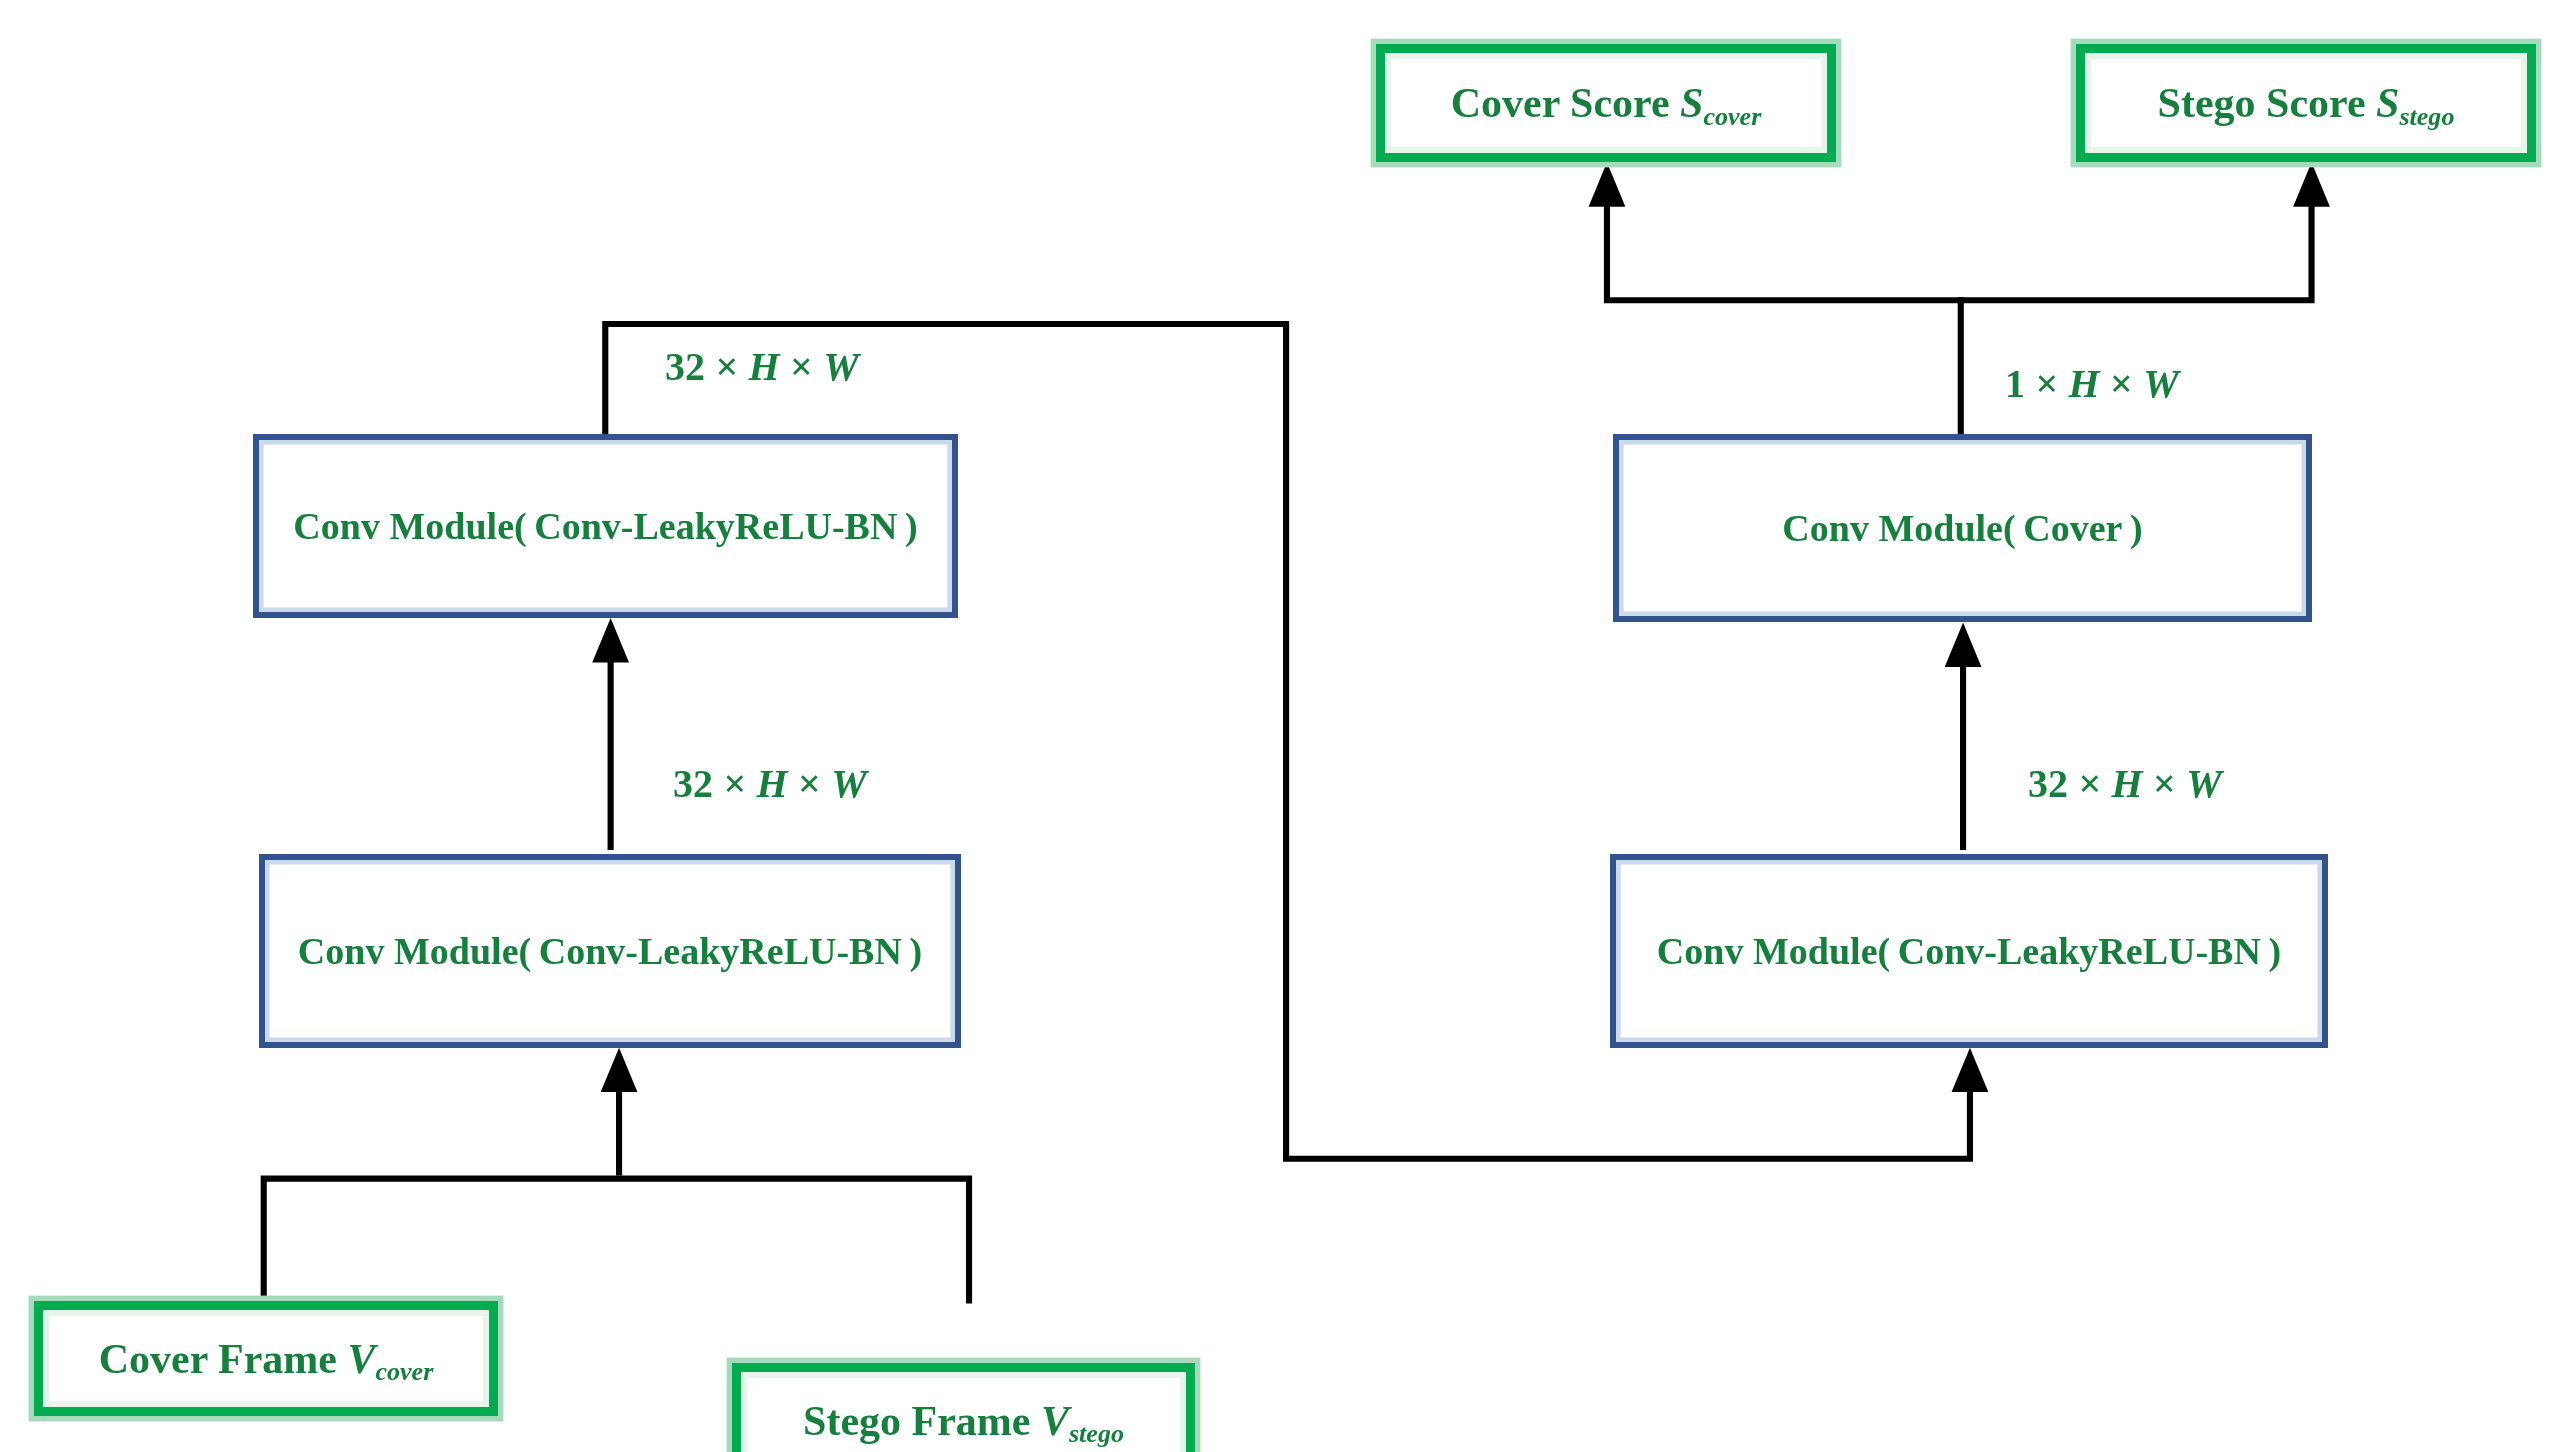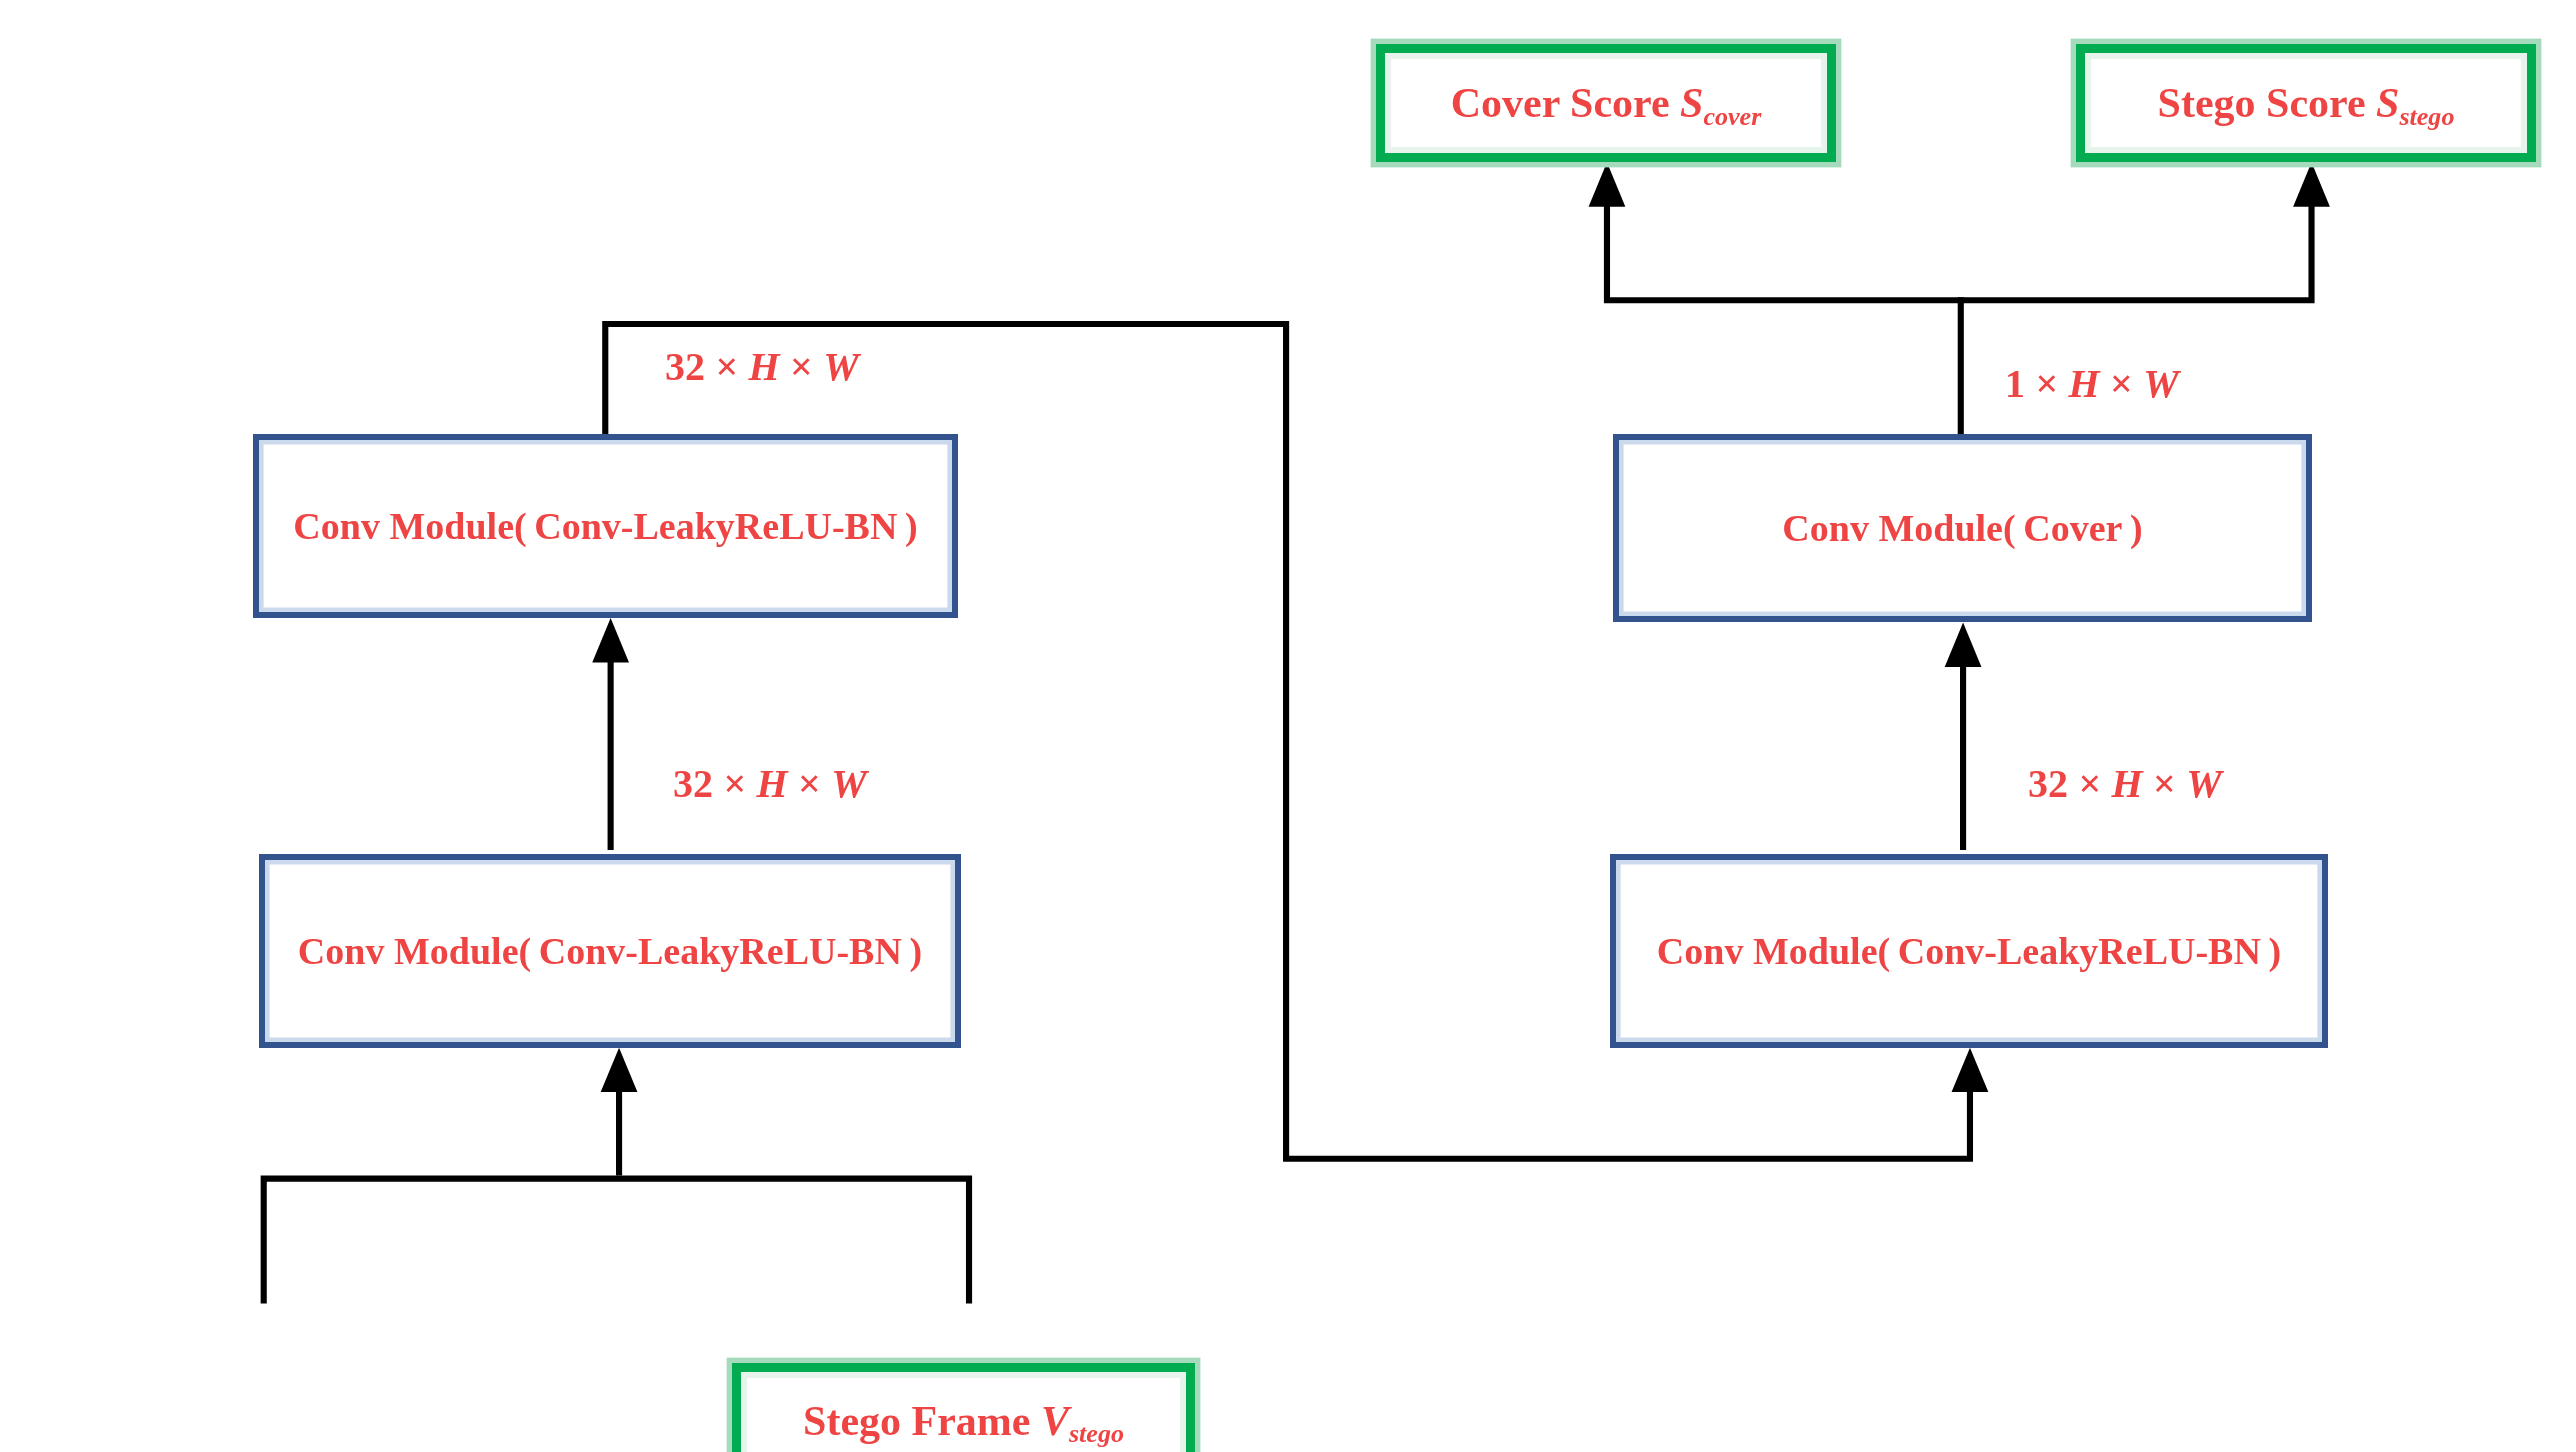--- a/index.html
+++ b/index.html
@@ -1,18 +1,18 @@
 <!DOCTYPE html>
 <html style="font-size:12.3px"><head>
 <meta charset="utf-8">
 <style>
   html, body { margin:0; padding:0; background:#ffffff; }
   .stage {
     position:relative; width:2576px; height:1452px; background:#ffffff;
-    font-family:"Liberation Serif","DejaVu Serif",serif; color:#ef4444;
+    font-family:"Liberation Serif","DejaVu Serif",serif; color:#15803d;
     overflow:hidden;
   }
   .wires { position:absolute; left:0; top:0; width:2576px; height:1452px; }
   .box {
     position:absolute; box-sizing:border-box; background:#ffffff;
     display:flex; align-items:center; justify-content:center;
     font-weight:bold; text-align:center; white-space:nowrap;
   }
   .green {
     border:9.2px solid #00AC4F;
@@ -80,20 +80,23 @@
   </div>
   <div class="box blue" style="left:259px; top:854px; width:702px; height:194px;">
     <div>Conv Module</div>
     <div><span class="po">(</span><span>Conv-LeakyReLU-BN</span><span class="pc">)</span></div>
   </div>
   <div class="box blue" style="left:1610px; top:854px; width:718px; height:194px;">
     <div>Conv Module</div>
     <div><span class="po">(</span><span>Conv-LeakyReLU-BN</span><span class="pc">)</span></div>
   </div>
 
+  <div class="box green" style="left:34px; top:1301px; width:464px; height:115px;">
+    <span><span>Cover Frame </span><span class="sym">V</span><sub class="subv">cover</sub></span>
+  </div>
   <div class="box green" style="left:732px; top:1363px; width:463px; height:115px;">
     <span><span>Stego Frame </span><span class="sym">V</span><sub class="subv">stego</sub></span>
   </div>
 
   <div class="dim" style="left:665px; top:343px;">
     <span>32</span><span class="x">×</span><span class="v">H</span><span class="x">×</span><span class="v">W</span>
   </div>
   <div class="dim" style="left:2005px; top:343px;margin-top:17px;">
     <span>1</span><span class="x">×</span><span class="v">H</span><span class="x">×</span><span class="v">W</span>
   </div>

